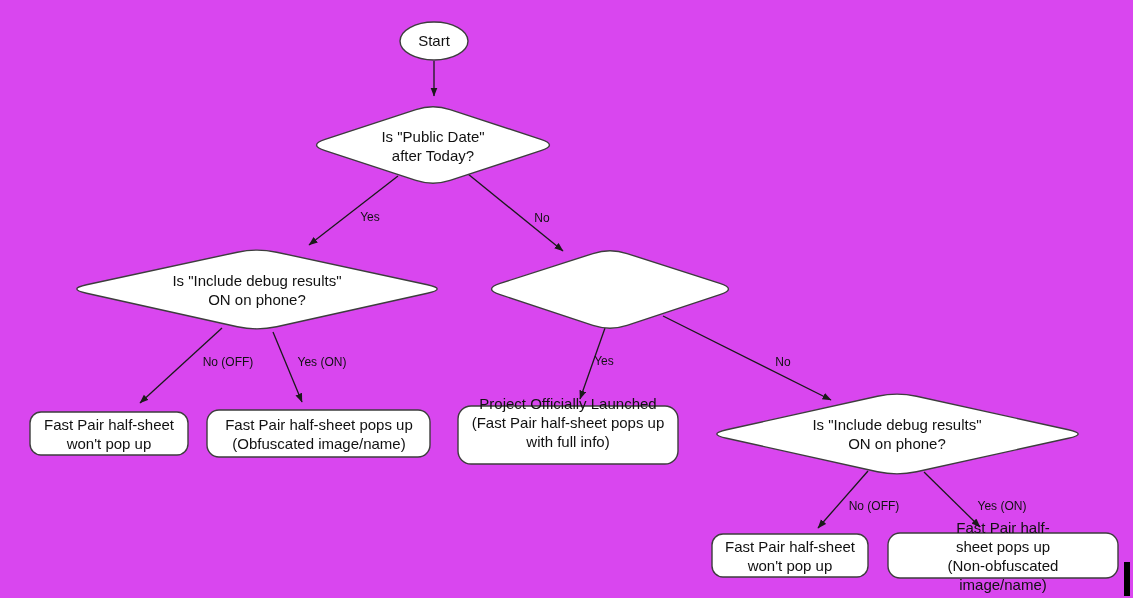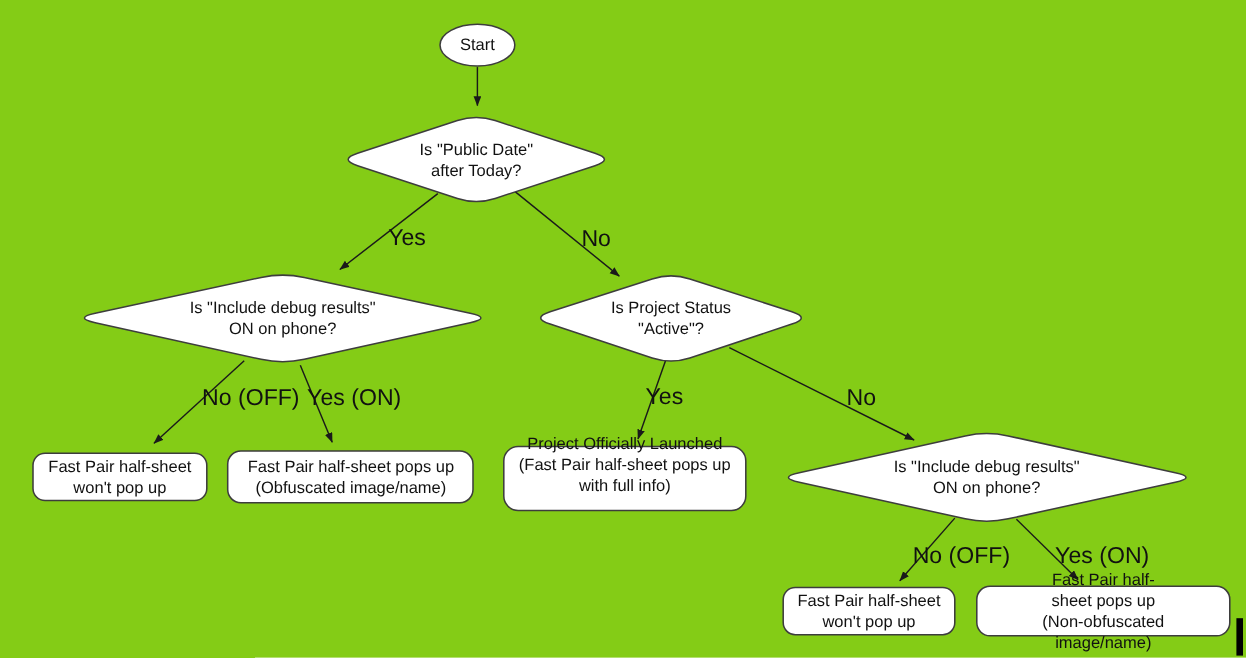--- a/index.html
+++ b/index.html
@@ -1,41 +1,41 @@
 <!DOCTYPE html>
 <html><head>
 <meta charset="utf-8">
 <style>
   html, body { margin: 0; padding: 0; background: #ffffff; }
   .canvas {
     position: relative;
     width: 1133px;
     height: 598px;
-    background: #84cc16;
+    background: #d946ef;
     font-family: "Liberation Sans", sans-serif;
     overflow: hidden;
   }
   .canvas svg { position: absolute; left: 0; top: 0; }
   .shape { fill: #ffffff; stroke: #3d3d3d; stroke-width: 1.4; }
   .edge  { stroke: #1a1a1a; stroke-width: 1.3; }
   .cursor-bar { fill: #000000; stroke: none; }
   .node-label {
     position: absolute;
     transform: translate(-50%, -50%);
     text-align: center;
     white-space: pre-line;
     font-size: 15px;
     line-height: 1.27;
     color: #111111;
   }
   .edge-label {
     position: absolute;
     transform: translate(-50%, -50%);
     white-space: pre;
-    font-size: 21px;
+    font-size: 12px;
     color: #111111;
   }
 </style>
 </head>
 <body>
 
 <div class="canvas">
 
   <svg width="1133" height="598" viewBox="0 0 1133 598">
     <defs>
@@ -71,22 +71,20 @@
     <rect class="shape" x="888" y="533" width="230" height="45" rx="12"></rect>
 
     <rect class="cursor-bar" x="1124" y="562" width="6" height="34"></rect>
   </svg>
 
   <div class="node-label" style="left:434px; top:41px;">Start</div>
   <div class="node-label" style="left:433px; top:146px;">Is "Public Date"
 after Today?</div>
   <div class="node-label" style="left:257px; top:290px;">Is "Include debug results"
 ON on phone?</div>
-  <div class="node-label" style="left:610px; top:290px;">Is Project Status
-"Active"?</div>
   <div class="node-label" style="left:897px; top:434px;">Is "Include debug results"
 ON on phone?</div>
   <div class="node-label" style="left:109px; top:434px;">Fast Pair half-sheet
 won't pop up</div>
   <div class="node-label" style="left:319px; top:434px;">Fast Pair half-sheet pops up
 (Obfuscated image/name)</div>
   <div class="node-label" style="left:568px; top:423px;">Project Officially Launched
 (Fast Pair half-sheet pops up
 with full info)</div>
   <div class="node-label" style="left:790px; top:556px;">Fast Pair half-sheet

